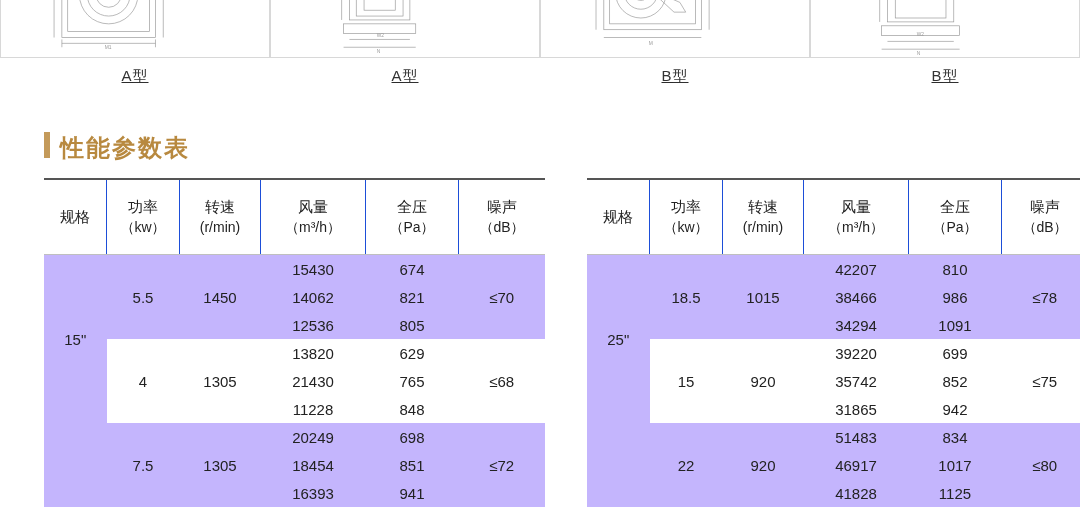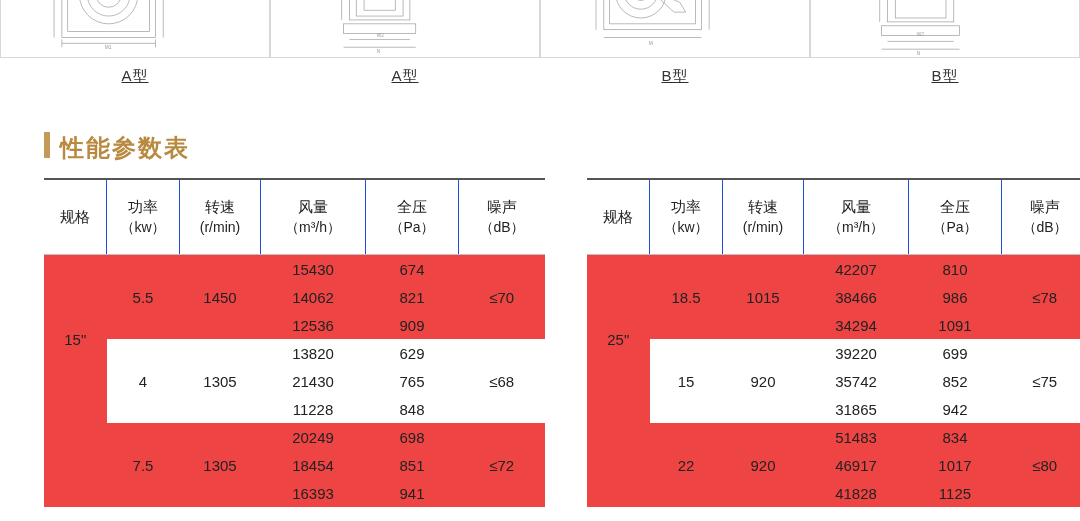--- a/index.html
+++ b/index.html
@@ -99,21 +99,21 @@
   }
   table.perf thead th .sub { display:block; font-size: 14px; }
   table.perf td {
     height: 28px;
     font-size: 15px;
     color: #222;
   }
   
   table.perf thead th + th { border-left: 1px solid #1d4ed8; }
 
-  .band { background: #ef4444; }
+  .band { background: #c4b5fd; }
   .cell-sep { border-bottom: 1px solid #e2e2e2; }
   .grp-sep { border-bottom: 1px solid #cfcfcf; }
   .col-sep { border-left: 1px solid #e2e2e2; }
 
   .c-spec { width: 62px; }
   .c-pow  { width: 72px; }
   .c-rpm  { width: 80px; }
   .c-air  { width: 104px; }
   .c-pres { width: 92px; }
   .c-noise{ width: 86px; }
@@ -264,21 +264,21 @@
         <td class="band cell-sep col-sep">15430</td>
         <td class="band cell-sep">674</td>
         <td class="band" rowspan="3">≤70</td>
       </tr>
       <tr>
         <td class="band cell-sep col-sep">14062</td>
         <td class="band cell-sep">821</td>
       </tr>
       <tr>
         <td class="band grp-sep col-sep">12536</td>
-        <td class="band grp-sep">909</td>
+        <td class="band grp-sep">805</td>
       </tr>
 
       <tr>
         <td rowspan="3">4</td>
         <td rowspan="3">1305</td>
         <td class="cell-sep col-sep">13820</td>
         <td class="cell-sep">629</td>
         <td rowspan="3">≤68</td>
       </tr>
       <tr>

